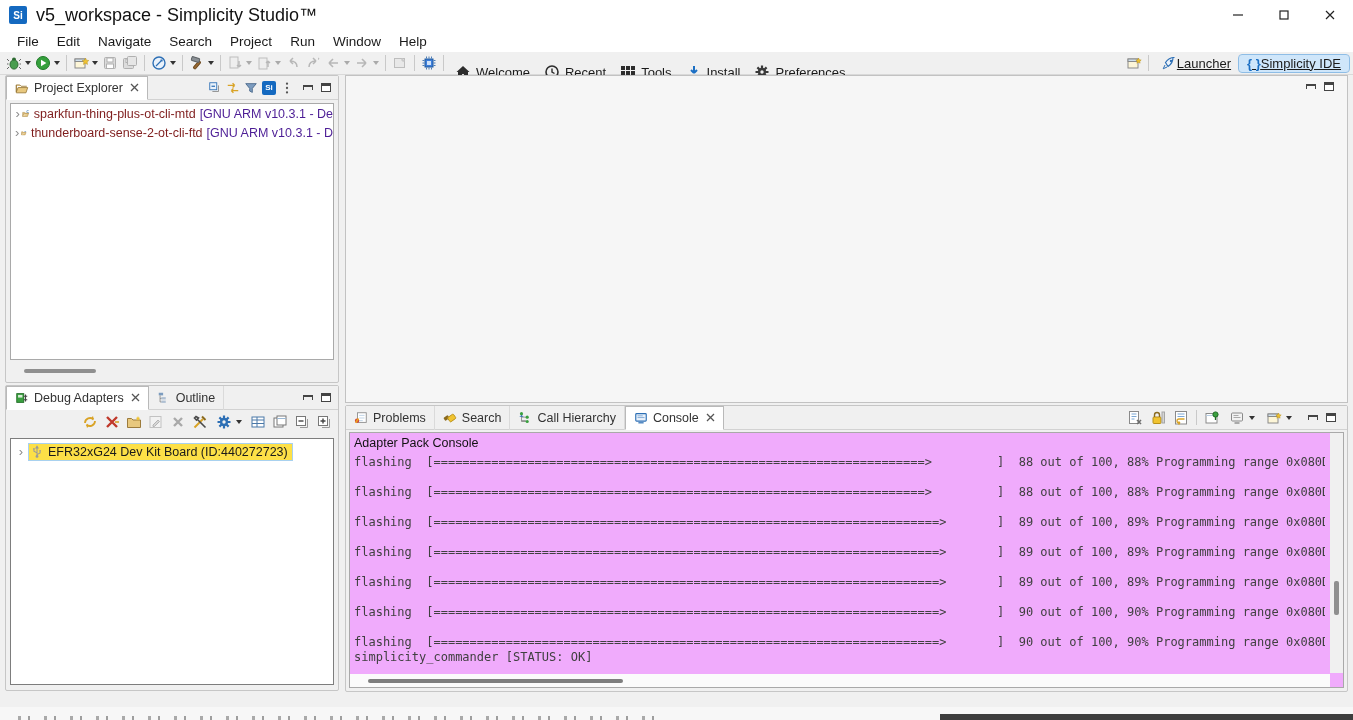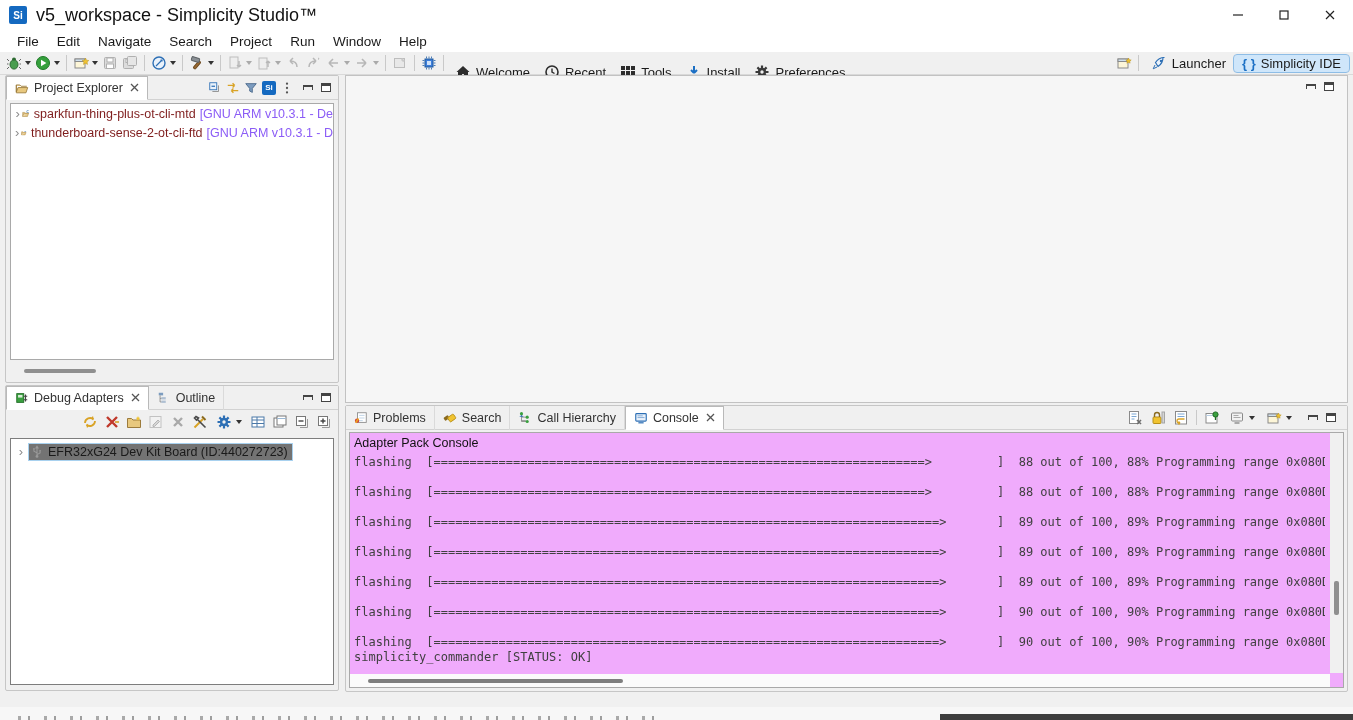--- a/index.html
+++ b/index.html
@@ -23,21 +23,21 @@
   
   #toolbar { left:0; top:52px; width:1353px; height:23px; background:#f0f0f0; border-bottom:1px solid #d9d9d9;
              display:flex; align-items:center; padding:0 4px; }
   .tb-group { display:flex; align-items:center; }
   .tb-sep { width:1px; height:16px; background:#c9c9c9; margin:0 4px; }
   .tb-btn { display:flex; align-items:center; padding:1px 2px; border-radius:2px; }
   .dd { width:0; height:0; border-left:3px solid transparent; border-right:3px solid transparent;
         border-top:4px solid #333; margin-left:3px; }
   .dd.dis { border-top-color:#aaa; }
   .tb-label-btn { display:flex; align-items:center; gap:5px; padding:1px 7px; font-size:13px;margin-top:18px; }
-  .persp-btn { display:flex; align-items:center; gap:5px; padding:1px 8px; font-size:13px; border-radius:3px; }
+  .persp-btn { display:flex; align-items:center; padding:1px 8px; font-size:13px; border-radius:3px;text-decoration:underline; }
   .persp-btn.active { background:#cfe6fa; outline:1px solid #8ebde6; }
   .brace { color:#1b6fc4; font-weight:bold; font-size:13px; }
   .spacer { flex:1; }
 
   svg { display:block; }
   .s16 { width:16px; height:16px; }
   .s14 { width:14px; height:14px; }
 
   
   .panel { position:absolute; background:#f0f0f0; border:1px solid #c6c6c6; border-radius:2px; }
@@ -48,28 +48,28 @@
   .tab .close-x { margin-left:2px; }
   .mini-ctrl { display:flex; align-items:center; gap:8px; margin:0 7px; }
   .min-glyph { width:10px; height:5px; border-top:2px solid #444; border-left:1px solid #444; border-right:1px solid #444;}
   .max-glyph { width:10px; height:9px; border:1px solid #444; border-top:3px solid #444; background:#fff; }
 
   
   #pe-content { position:absolute; left:4px; top:27px; right:4px; bottom:22px; background:#fff; border:1px solid #a9a9a9; overflow:hidden; }
   .tree-row { display:flex; align-items:center; height:19px; padding-left:4px; white-space:nowrap; font-size:12.5px; }
   .chev { color:#8c8c8c; font-size:13px; width:12px; text-align:center; margin-right:2px; }
   .proj-name { color:#7f1d1d; }
-  .proj-dec { color:#8b5cf6; margin-left:4px; }
+  .proj-dec { color:#4c1d95; margin-left:4px; }
   .hscroll { position:absolute; left:4px; right:4px; bottom:4px; height:14px; background:#f0f0f0; }
   .hscroll .thumb { position:absolute; top:5px; height:4px; background:#8f8f8f; border-radius:2px; }
 
   
   #da-toolbar { display:flex; align-items:center; justify-content:flex-end; gap:6px; height:23px; padding-right:6px; background:#f0f0f0; }
   #da-content { position:absolute; left:4px; top:52px; right:4px; bottom:5px; background:#fff; border:1px solid #7d7d7d; overflow:hidden; }
-  .sel-blue { background:#737373; outline:1px solid #a8d1ef; padding:1px 4px 1px 1px; display:flex; align-items:center; gap:4px; }
+  .sel-blue { background:#fde047; outline:1px solid #a8d1ef; padding:1px 4px 1px 1px; display:flex; align-items:center; gap:4px; }
 
   
   #editor { left:345px; top:75px; width:1003px; height:328px; background:#f6f6f6; border:1px solid #c2c2c2; }
   #editor .mini-ctrl { position:absolute; right:6px; top:6px; }
 
   
   #console-panel { left:345px; top:405px; width:1003px; height:287px; }
   #console-body { position:absolute; left:3px; top:26px; right:3px; bottom:3px; background:#f0abfc; border:1px solid #a9a9a9; overflow:hidden; }
   #console-subtitle { font-size:12.5px; color:#111; padding:3px 4px 1px 4px; }
   #console-output { font-family:"DejaVu Sans Mono","Liberation Mono",monospace; font-size:12px; line-height:15px;

